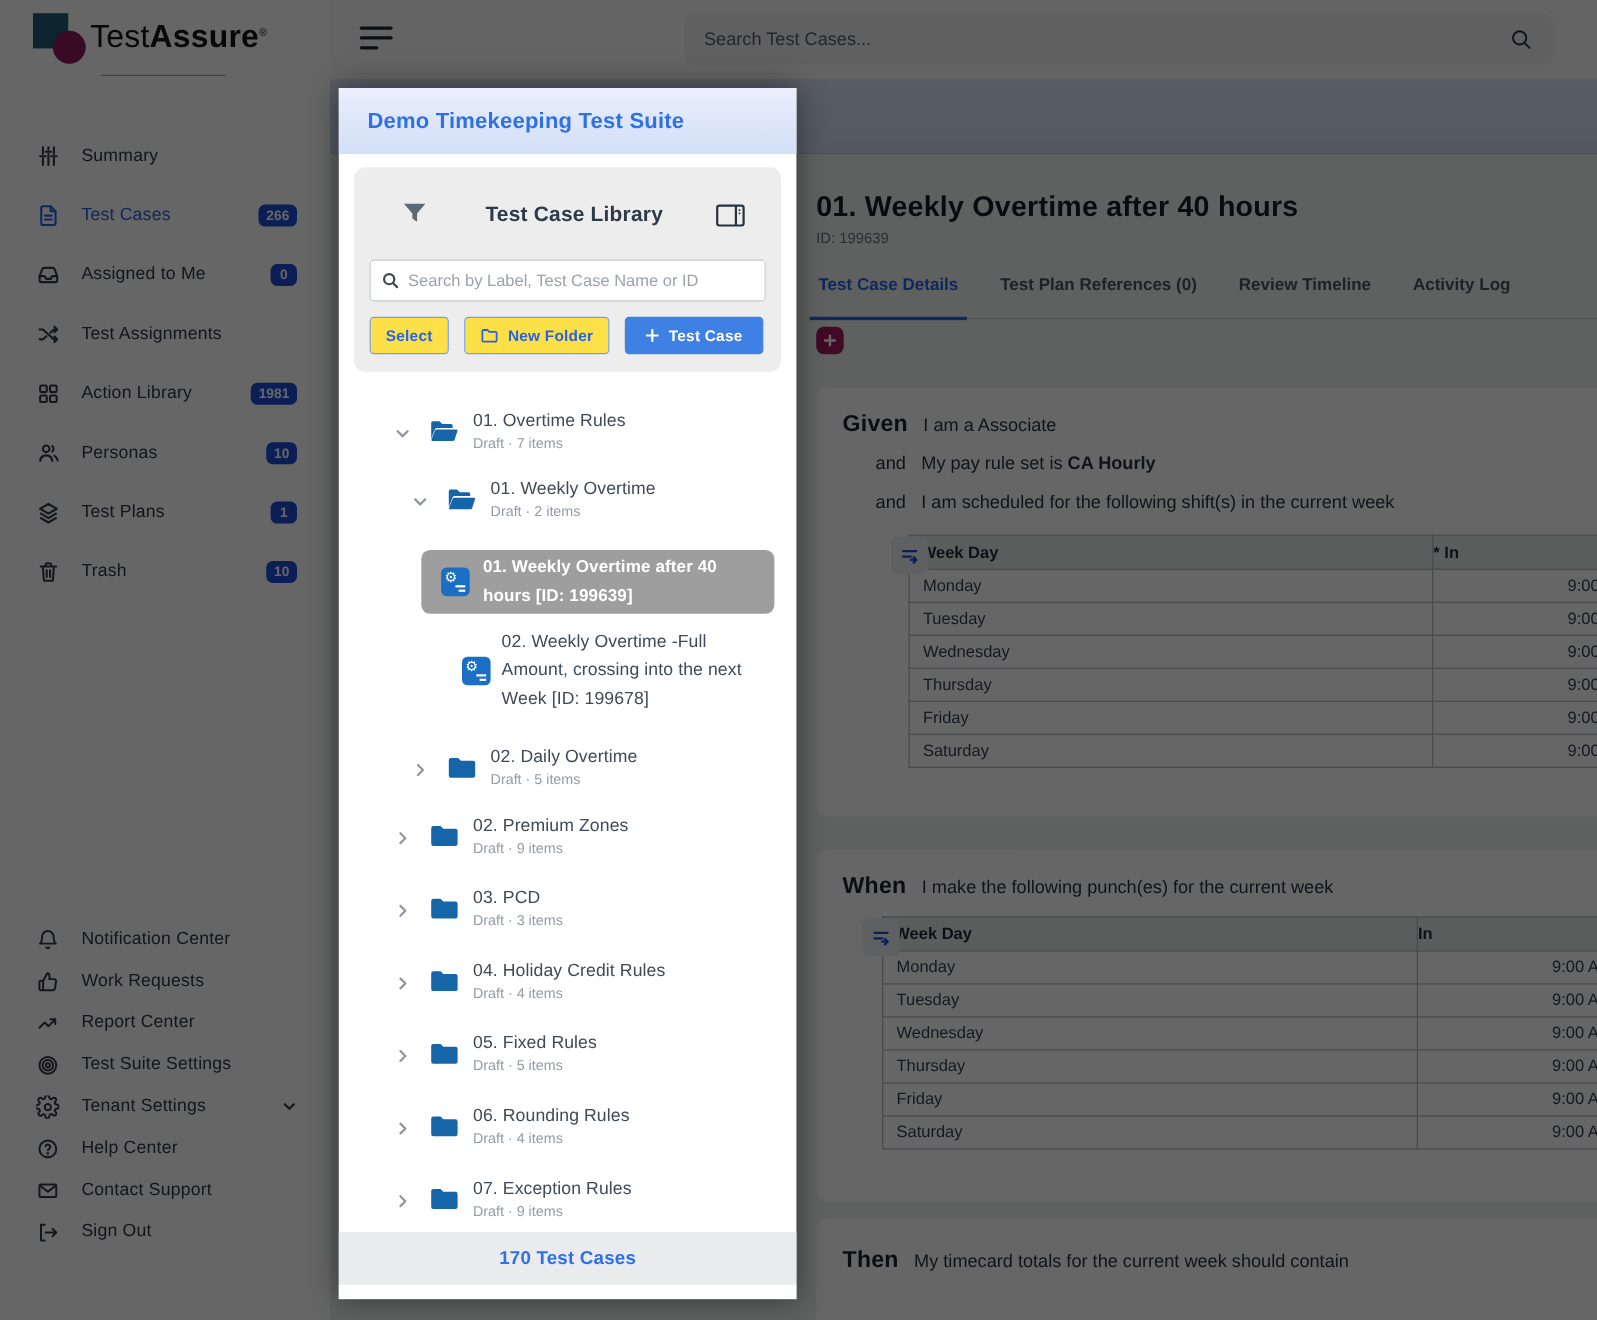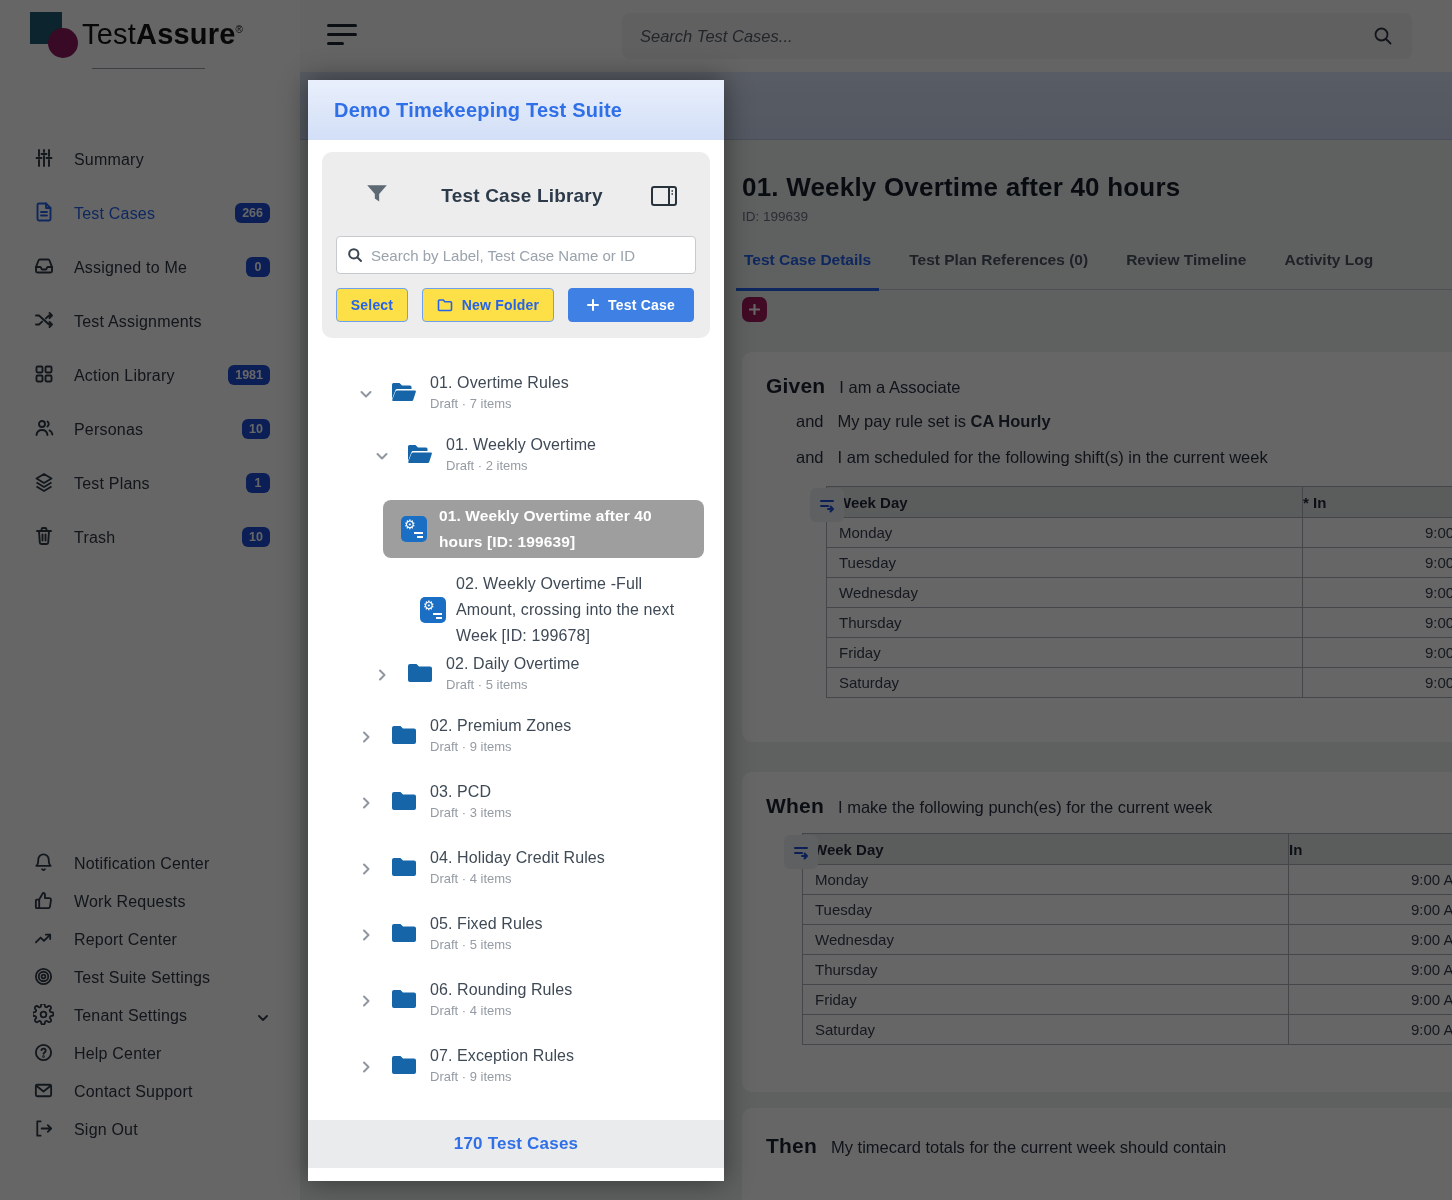--- a/index.html
+++ b/index.html
@@ -12,40 +12,40 @@
   .logo-mark { position:relative; width:52px; height:52px; }
   .logo-square { position:absolute; left:0; top:0; width:32px; height:32px; background:#1d5b74; }
   .logo-circle { position:absolute; left:18px; top:16px; width:30px; height:30px; border-radius:50%; background:#8f195c; }
   .logo-text { font-size:29px; color:#141414; letter-spacing:.2px; margin-top:6px; }
   .logo-text .lt-reg { font-weight:400; }
   .logo-text .lt-bold { font-weight:800; }
   .logo-text sup { font-size:10px; font-weight:400; }
   .logo-underline { position:absolute; left:92px; top:68px; width:113px; height:1px; background:#9aa0a6; }
 
   .nav-main { position:absolute; left:0; top:115px; width:300px; }
-  .nav-item { height:54px; display:flex; align-items:flex-end; padding:0 30px 0 33px; cursor:pointer; }
+  .nav-item { height:54px; display:flex; align-items:center; padding:0 30px 0 33px; cursor:pointer; }
   .nav-ic { width:22px; height:22px; flex:0 0 22px; color:#2f3a47; }
   .nav-ic svg { width:22px; height:22px; display:block; }
   .nav-label { margin-left:19px; font-size:16px; font-weight:500; color:#2e3744; letter-spacing:.2px; }
   .nav-item.active .nav-label, .nav-item.active .nav-ic { color:#2563eb; }
   .nav-spacer { width:22px; flex:0 0 22px; }
   .badge { margin-left:auto; background:#1d4ed8; color:#fff; font-size:12.5px; font-weight:700; border-radius:6px; padding:3px 7px; min-width:24px; text-align:center; }
 
   .nav-foot { position:absolute; left:0; top:835px; width:300px; }
   .nav-foot .nav-item { height:38px; padding:0 30px 0 33px; }
   .nav-foot .nav-ic, .nav-foot .nav-ic svg { width:21px; height:21px; }
   .chev-right-slot { margin-left:auto; color:#39424d; width:14px; height:14px; }
   .chev-right-slot svg { width:14px; height:14px; display:block; }
 
   .top-header { position:absolute; left:300px; top:0; width:1152px; height:72px; background:#fbfbfc; z-index:1; }
   .hamburger { position:absolute; left:27px; top:24px; width:30px; cursor:pointer; }
   .hamburger div { height:3px; background:#1c2430; border-radius:2px; margin-bottom:6px; }
   .hamburger .h3 { width:17px; }
   .hdr-search { position:absolute; left:322px; top:13px; width:790px; height:46px; background:#f0f1f3; border-radius:8px; display:flex; align-items:center; padding:0 18px; }
-  .hdr-search input { flex:1; border:none; outline:none; background:transparent; font-family:"Liberation Sans",sans-serif; font-size:16.5px; color:#333;font-style:italic; }
+  .hdr-search input { flex:1; border:none; outline:none; background:transparent; font-family:"Liberation Sans",sans-serif; font-size:16.5px; color:#333; }
   .hdr-search input::placeholder { color:#555e69; opacity:1; }
   .hdr-search .mag { width:22px; height:22px; color:#2c3642; }
   .hdr-search .mag svg { width:22px; height:22px; display:block; }
 
   .suite-band { position:absolute; left:300px; top:72px; width:1152px; height:68px; background:linear-gradient(180deg,#dde6f9,#cfdcf5); border-bottom:1px solid #b8c6e4; z-index:1; }
 
   
   .main-title-block { position:absolute; left:742px; top:172px; z-index:1; }
   .main-title { font-size:26px; font-weight:700; color:#16202b; letter-spacing:.2px; }
   .main-id { margin-top:6px; font-size:13.5px; color:#6b7280; }
@@ -558,21 +558,21 @@
         <span class="t-sel-label">01. Weekly Overtime after 40 hours [ID: 199639]</span>
       </div>
       <div class="tc-plain">
         <span class="tc-icon">
             <span class="gear">⚙</span>
             <span class="l1"></span>
             <span class="l2"></span>
           </span>
         <span class="t-label">02. Weekly Overtime -Full Amount, crossing into the next Week [ID: 199678]</span>
       </div>
-      <div class="titem lvl1" style="margin-top:1px;">
+      <div class="titem lvl1" style="margin-top:26px;">
         <span class="chev">
             <svg viewBox="0 0 16 16" fill="none" stroke="currentColor" stroke-width="2" stroke-linecap="round" stroke-linejoin="round">
               <path d="m6 3.5 4.5 4.5L6 12.5"></path>
             </svg>
           </span>
         <span class="ficon">
             <svg viewBox="0 0 28 24" fill="currentColor">
               <path d="M2 5a2 2 0 0 1 2-2h6.5L13 5.5h11a2 2 0 0 1 2 2V19a2 2 0 0 1-2 2H4a2 2 0 0 1-2-2z"></path>
             </svg>
           </span>

